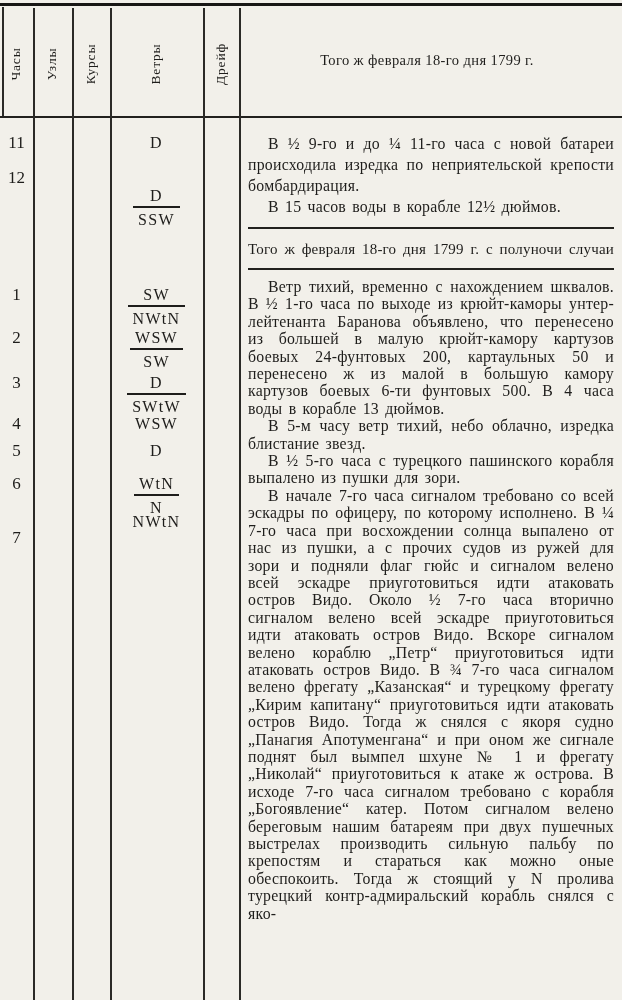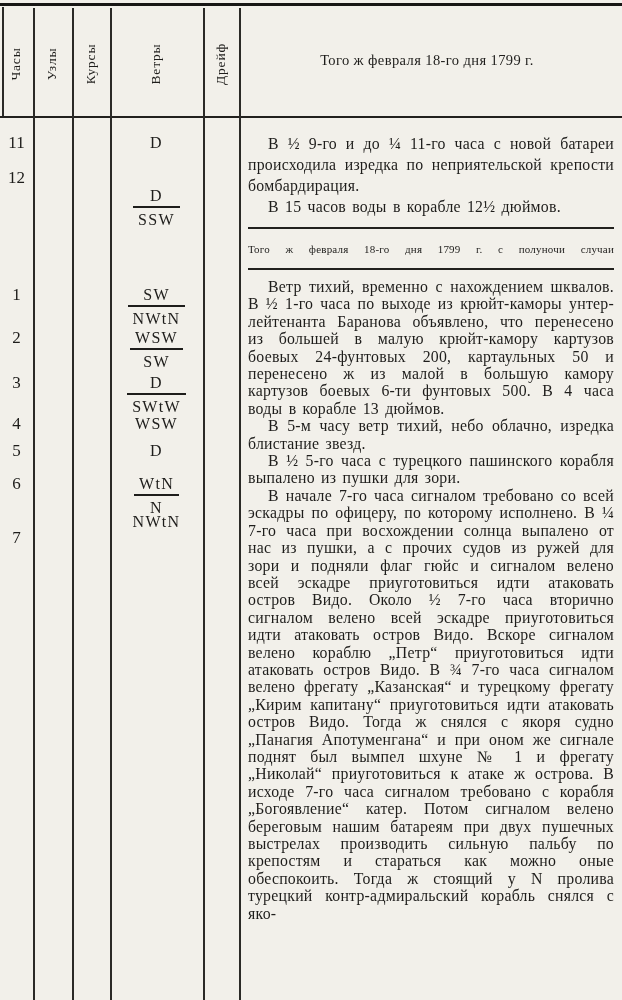--- a/index.html
+++ b/index.html
@@ -39,21 +39,21 @@
     font-size:15.8px;line-height:17.4px;
     text-align:justify;word-spacing:2px;letter-spacing:.25px;
   }
   .log-text p{margin:0;text-indent:20px;}
   .log-text p.loose{line-height:21px;}
   .log-text p.gap-lg{margin-top:8px;}
   .log-text p.gap-md{margin-top:0;}
   .text-rule{height:0;border-top:2px solid #22211e;margin-top:10px;}
   .subheading{
     margin:12px 0 11px;
-    font-size:11px;line-height:16px;
+    font-size:15px;line-height:16px;
     letter-spacing:.2px;word-spacing:1px;
     text-align:justify;text-align-last:justify;
   }
 </style>
 </head>
 <body>
 
 <div class="page" id="page">
   <div class="top-border"></div>
   <div class="left-border"></div>

